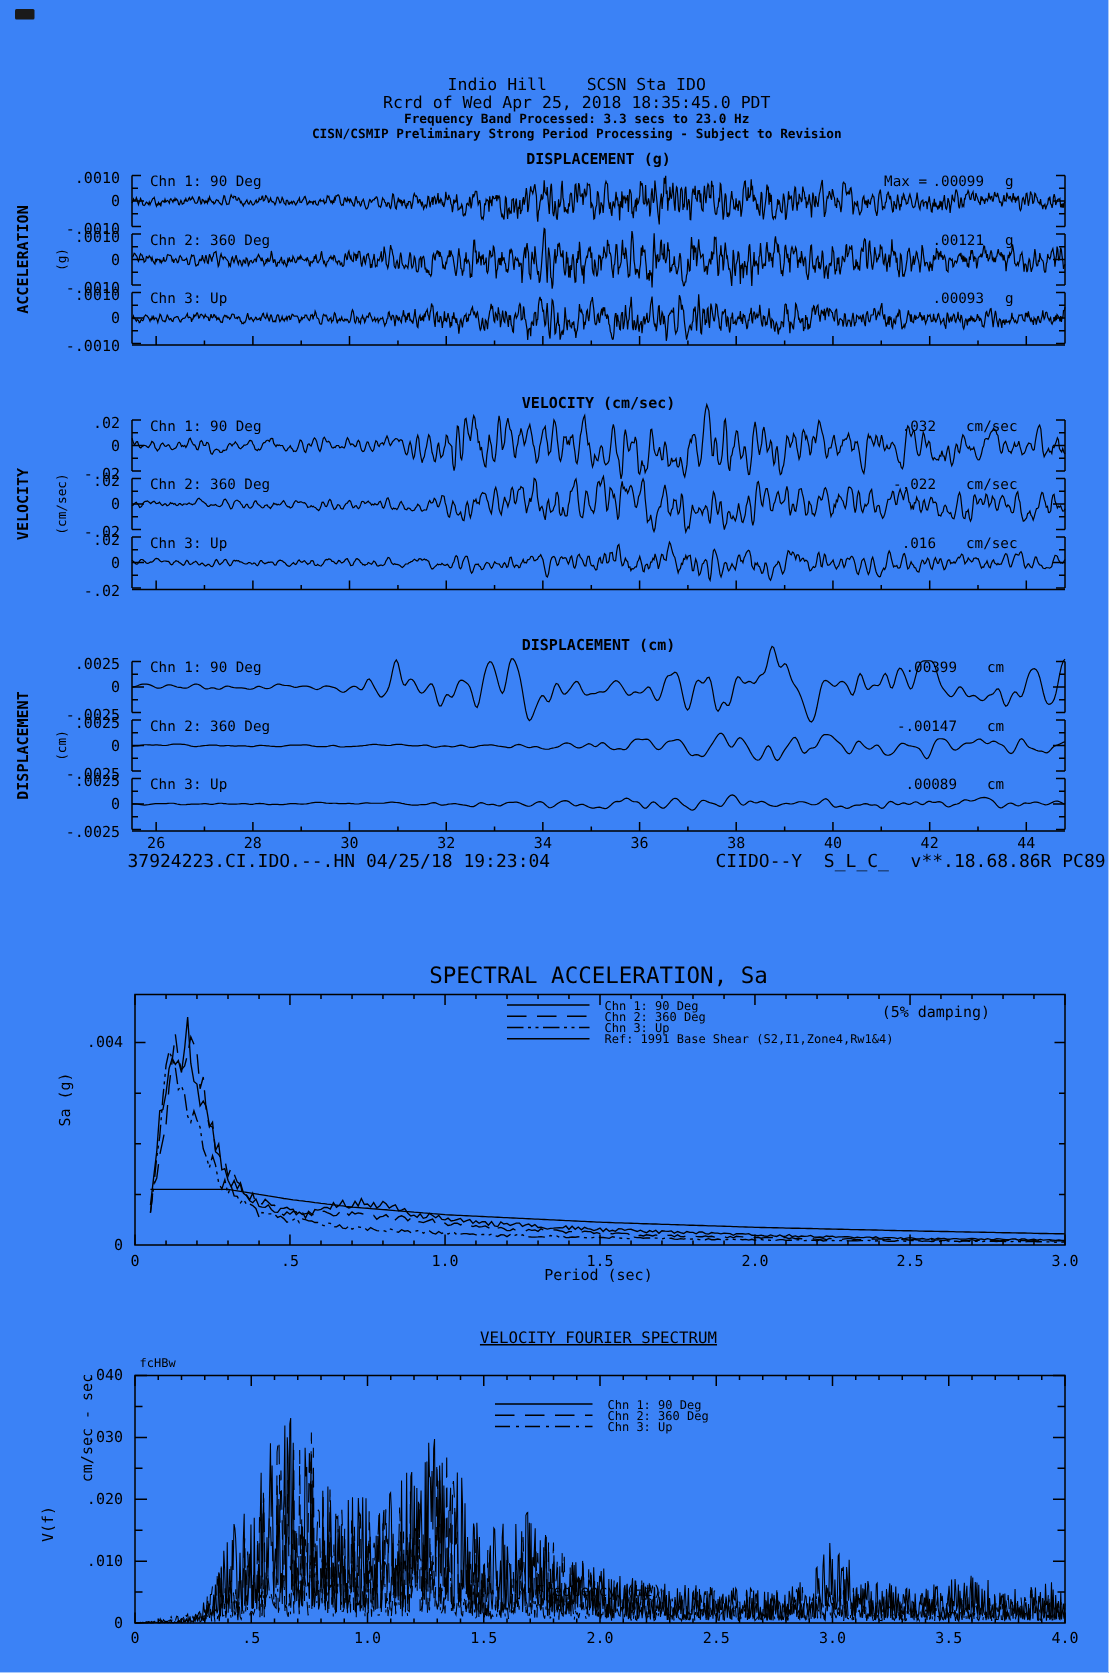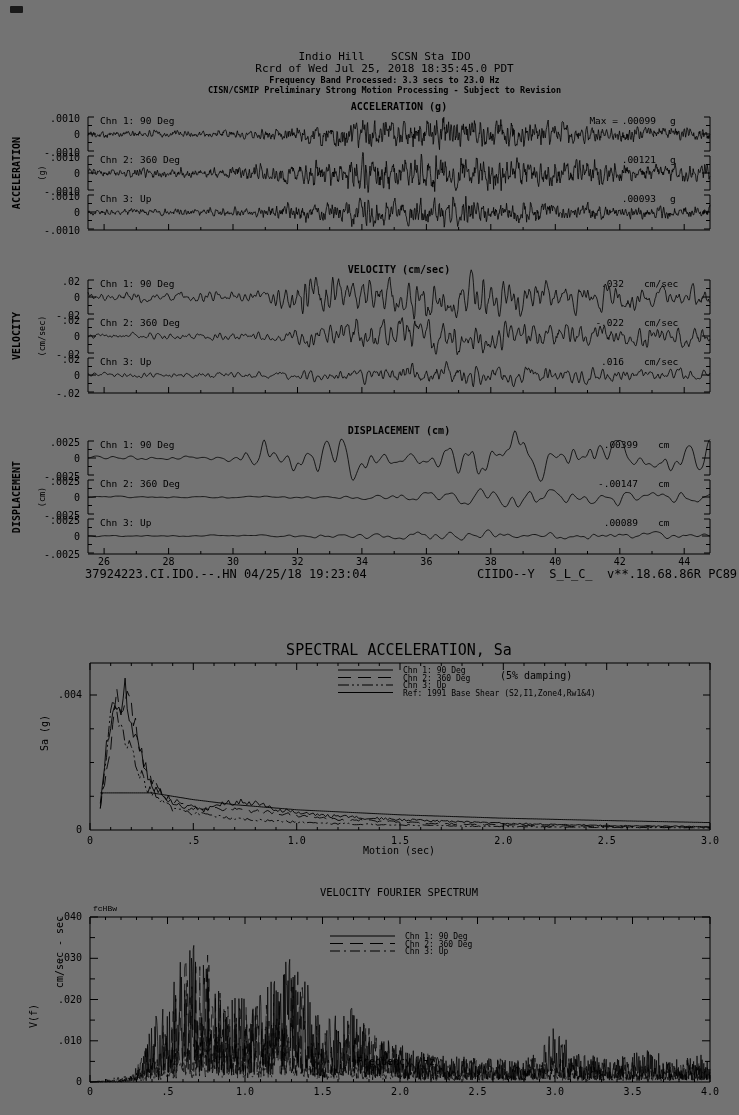--- a/index.html
+++ b/index.html
@@ -1,41 +1,41 @@
 <!DOCTYPE html>
 <html><head>
 <meta charset="utf-8">
 <style>
   html,body{margin:0;padding:0;background:#fff;}
-  .page{position:relative;width:739px;height:1115px;background:#737373;color:#000;
+  .page{position:relative;width:739px;height:1115px;background:#3b82f6;color:#000;
         font-family:"DejaVu Sans Mono","Liberation Mono",monospace;overflow:hidden;}
   .abs{position:absolute;white-space:pre;}
   .ctr{text-align:center;}
   .hdr12{font-size:11px;}
   .hdr34{font-size:8.5px;font-weight:bold;}
   .sectitle{font-size:10px;font-weight:bold;}
   .rot{position:absolute;white-space:nowrap;transform:translate(-50%,-50%) rotate(-90deg);}
   svg{position:absolute;left:20px;overflow:visible;}
   svg text{font-family:"DejaVu Sans Mono","Liberation Mono",monospace;fill:#000;}
   .mark{position:absolute;left:10px;top:6px;width:13px;height:7px;background:#1a1a1a;border-radius:1px;}
   .small{font-size:12px;}
 </style>
 </head>
 <body>
 
 <div class="page">
 
   <div class="mark"></div>
 
   <div class="abs ctr hdr12" style="left:30px;top:50px;width:709px;">Indio Hill    SCSN Sta IDO</div>
-  <div class="abs ctr hdr12" style="left:30px;top:62px;width:709px;">Rcrd of Wed Jul 25, 2018 18:35:45.0 PDT</div>
+  <div class="abs ctr hdr12" style="left:30px;top:62px;width:709px;">Rcrd of Wed Apr 25, 2018 18:35:45.0 PDT</div>
   <div class="abs ctr hdr34" style="left:30px;top:75px;width:709px;">Frequency Band Processed: 3.3 secs to 23.0 Hz</div>
-  <div class="abs ctr hdr34" style="left:30px;top:85px;width:709px;">CISN/CSMIP Preliminary Strong Motion Processing - Subject to Revision</div>
-
-  <div class="abs ctr sectitle" style="left:88px;top:101px;width:622px;">ACCELERATION (g)</div>
+  <div class="abs ctr hdr34" style="left:30px;top:85px;width:709px;">CISN/CSMIP Preliminary Strong Period Processing - Subject to Revision</div>
+
+  <div class="abs ctr sectitle" style="left:88px;top:101px;width:622px;">DISPLACEMENT (g)</div>
   <div class="abs ctr sectitle" style="left:88px;top:425px;width:622px;">DISPLACEMENT (cm)</div>
   <div class="abs ctr sectitle" style="left:88px;top:264px;width:622px;">VELOCITY (cm/sec)</div>
 
   <div class="rot sectitle" style="left:16px;top:173px;">ACCELERATION</div>
   <div class="rot" style="left:42px;top:173px;font-size:8.5px;">(g)</div>
   <div class="rot sectitle" style="left:16px;top:336px;">VELOCITY</div>
   <div class="rot" style="left:42px;top:336px;font-size:8.5px;">(cm/sec)</div>
   <div class="rot sectitle" style="left:16px;top:497px;">DISPLACEMENT</div>
   <div class="rot" style="left:42px;top:497px;font-size:8.5px;">(cm)</div>
 
@@ -138,21 +138,21 @@
       <text x="80" y="88" text-anchor="start" font-size="9.5">Chn 3: Up</text>
       <text x="618" y="88" text-anchor="end" font-size="9.5">.00089</text>
       <text x="638" y="88" text-anchor="start" font-size="9.5">cm</text>
       <path d="M68.0 97.9L69.2 97.9L70.4 97.9L71.6 98.0L72.8 98.2L74.0 98.4L75.2 98.6L76.4 98.7L77.6 98.6L78.8 98.5L80.0 98.3L81.2 98.1L82.4 97.9L83.6 97.8L84.8 97.7L86.0 97.8L87.2 97.8L88.4 97.8L89.6 97.8L90.8 97.7L92.0 97.6L93.2 97.5L94.4 97.5L95.6 97.5L96.8 97.7L98.0 98.0L99.2 98.2L100.4 98.4L101.6 98.5L102.8 98.5L104.0 98.4L105.2 98.2L106.4 98.2L107.5 98.1L108.7 98.1L109.9 98.1L111.1 98.1L112.3 98.1L113.5 98.0L114.7 97.9L115.9 97.8L117.1 97.8L118.3 97.9L119.5 98.1L120.7 98.2L121.9 98.2L123.1 98.0L124.3 97.8L125.5 97.6L126.7 97.5L127.9 97.5L129.1 97.7L130.3 97.8L131.5 98.0L132.7 98.1L133.9 98.1L135.1 98.1L136.3 98.1L137.5 98.1L138.7 98.0L139.9 97.9L141.1 97.8L142.3 97.8L143.5 97.8L144.7 97.9L145.9 98.1L147.1 98.2L148.3 98.2L149.5 98.0L150.7 97.8L151.9 97.7L153.1 97.6L154.3 97.7L155.5 97.8L156.7 98.0L157.9 98.2L159.1 98.4L160.3 98.4L161.5 98.3L162.7 98.2L163.9 98.2L165.1 98.3L166.3 98.4L167.5 98.4L168.7 98.4L169.9 98.2L171.1 98.1L172.3 97.9L173.5 97.8L174.7 97.7L175.9 97.7L177.1 97.8L178.3 97.9L179.5 98.0L180.7 98.1L181.9 98.1L183.1 98.0L184.3 97.9L185.4 97.7L186.6 97.5L187.8 97.3L189.0 97.1L190.2 96.9L191.4 96.9L192.6 96.9L193.8 96.9L195.0 97.0L196.2 97.2L197.4 97.4L198.6 97.5L199.8 97.6L201.0 97.6L202.2 97.5L203.4 97.5L204.6 97.6L205.8 97.7L207.0 97.8L208.2 97.8L209.4 97.8L210.6 97.7L211.8 97.6L213.0 97.6L214.2 97.7L215.4 97.8L216.6 98.0L217.8 98.0L219.0 98.0L220.2 97.8L221.4 97.6L222.6 97.4L223.8 97.3L225.0 97.3L226.2 97.4L227.4 97.5L228.6 97.5L229.8 97.5L231.0 97.5L232.2 97.5L233.4 97.5L234.6 97.5L235.8 97.5L237.0 97.3L238.2 97.1L239.4 96.9L240.6 96.8L241.8 96.8L243.0 96.9L244.2 97.0L245.4 97.1L246.6 97.3L247.8 97.6L249.0 97.8L250.2 98.1L251.4 98.3L252.6 98.4L253.8 98.6L255.0 98.7L256.2 98.8L257.4 98.8L258.6 98.7L259.8 98.5L261.0 98.4L262.2 98.4L263.3 98.4L264.5 98.2L265.7 97.9L266.9 97.5L268.1 97.2L269.3 97.1L270.5 97.3L271.7 97.8L272.9 98.3L274.1 98.7L275.3 98.8L276.5 98.6L277.7 98.4L278.9 98.1L280.1 98.0L281.3 97.9L282.5 97.8L283.7 97.8L284.9 98.0L286.1 98.2L287.3 98.4L288.5 98.6L289.7 98.7L290.9 98.9L292.1 99.2L293.3 99.6L294.5 99.8L295.7 99.7L296.9 99.1L298.1 98.3L299.3 97.5L300.5 97.1L301.7 97.3L302.9 97.7L304.1 98.2L305.3 98.5L306.5 98.4L307.7 98.3L308.9 98.3L310.1 98.6L311.3 99.0L312.5 99.3L313.7 99.2L314.9 98.6L316.1 98.0L317.3 97.4L318.5 97.0L319.7 96.9L320.9 96.9L322.1 96.9L323.3 96.8L324.5 96.8L325.7 97.1L326.9 97.5L328.1 98.1L329.3 98.6L330.5 99.1L331.7 99.4L332.9 99.5L334.1 99.2L335.3 98.5L336.5 97.7L337.7 97.0L338.9 96.6L340.1 96.4L341.2 96.7L342.4 97.4L343.6 98.5L344.8 99.6L346.0 100.4L347.2 100.5L348.4 100.0L349.6 99.3L350.8 98.4L352.0 97.5L353.2 96.8L354.4 96.2L355.6 95.9L356.8 95.8L358.0 95.9L359.2 96.4L360.4 97.3L361.6 98.2L362.8 99.0L364.0 99.2L365.2 98.9L366.4 98.4L367.6 98.2L368.8 98.3L370.0 98.8L371.2 99.4L372.4 100.0L373.6 100.4L374.8 100.7L376.0 100.7L377.2 100.4L378.4 100.2L379.6 100.1L380.8 100.4L382.0 100.8L383.2 101.1L384.4 100.9L385.6 100.2L386.8 99.2L388.0 98.0L389.2 97.0L390.4 96.4L391.6 96.3L392.8 96.4L394.0 96.1L395.2 95.4L396.4 94.5L397.6 94.1L398.8 94.3L400.0 95.1L401.2 96.0L402.4 96.4L403.6 96.5L404.8 96.6L406.0 97.2L407.2 98.4L408.4 99.8L409.6 100.8L410.8 100.8L412.0 99.7L413.2 98.2L414.4 97.0L415.6 96.6L416.8 97.0L417.9 98.0L419.1 99.1L420.3 100.1L421.5 100.7L422.7 100.7L423.9 99.9L425.1 98.6L426.3 97.2L427.5 95.8L428.7 94.7L429.9 94.2L431.1 94.4L432.3 95.3L433.5 96.7L434.7 97.8L435.9 98.8L437.1 99.5L438.3 100.3L439.5 101.2L440.7 101.9L441.9 102.1L443.1 101.5L444.3 100.1L445.5 98.3L446.7 96.7L447.9 95.7L449.1 95.5L450.3 95.8L451.5 96.4L452.7 96.9L453.9 97.3L455.1 97.6L456.3 97.9L457.5 98.4L458.7 99.1L459.9 99.6L461.1 99.4L462.3 98.2L463.5 96.5L464.7 94.6L465.9 93.2L467.1 92.2L468.3 91.9L469.5 92.4L470.7 93.5L471.9 95.3L473.1 97.1L474.3 98.4L475.5 98.8L476.7 98.3L477.9 97.3L479.1 96.3L480.3 96.0L481.5 96.4L482.7 97.0L483.9 97.3L485.1 97.1L486.3 96.6L487.5 96.2L488.7 96.4L489.9 96.9L491.1 97.7L492.3 98.4L493.5 98.9L494.7 99.2L495.8 99.5L497.0 99.6L498.2 99.4L499.4 98.9L500.6 98.4L501.8 98.0L503.0 97.7L504.2 97.5L505.4 97.7L506.6 97.9L507.8 98.0L509.0 97.8L510.2 97.3L511.4 96.9L512.6 96.5L513.8 96.5L515.0 96.5L516.2 96.7L517.4 97.1L518.6 97.5L519.8 98.0L521.0 98.4L522.2 98.5L523.4 98.5L524.6 98.2L525.8 97.6L527.0 96.7L528.2 95.6L529.4 94.8L530.6 94.5L531.8 95.1L533.0 96.4L534.2 98.0L535.4 99.3L536.6 100.1L537.8 100.1L539.0 99.7L540.2 99.4L541.4 99.6L542.6 100.2L543.8 100.7L545.0 100.9L546.2 100.6L547.4 99.9L548.6 99.3L549.8 98.9L551.0 98.8L552.2 98.8L553.4 98.7L554.6 98.3L555.8 97.9L557.0 97.7L558.2 97.9L559.4 98.4L560.6 98.7L561.8 98.7L563.0 98.5L564.2 98.7L565.4 99.3L566.6 100.3L567.8 100.9L569.0 100.6L570.2 99.4L571.4 97.9L572.6 96.7L573.7 96.3L574.9 96.6L576.1 97.4L577.3 98.1L578.5 98.4L579.7 98.2L580.9 97.7L582.1 97.3L583.3 97.4L584.5 97.9L585.7 98.2L586.9 98.1L588.1 97.5L589.3 96.8L590.5 96.5L591.7 96.8L592.9 97.6L594.1 98.3L595.3 98.4L596.5 97.8L597.7 96.9L598.9 96.3L600.1 96.3L601.3 96.7L602.5 96.9L603.7 96.9L604.9 96.6L606.1 96.4L607.3 96.7L608.5 97.4L609.7 98.5L610.9 99.5L612.1 100.0L613.3 99.8L614.5 99.2L615.7 98.6L616.9 98.3L618.1 98.0L619.3 97.6L620.5 96.7L621.7 95.9L622.9 95.3L624.1 95.2L625.3 95.5L626.5 95.9L627.7 96.0L628.9 95.8L630.1 95.4L631.3 94.8L632.5 94.3L633.7 93.9L634.9 93.7L636.1 93.6L637.3 93.8L638.5 94.1L639.7 94.5L640.9 95.1L642.1 96.0L643.3 97.3L644.5 98.8L645.7 100.0L646.9 100.6L648.1 100.4L649.3 99.7L650.5 98.8L651.6 98.0L652.8 97.5L654.0 97.4L655.2 97.7L656.4 98.4L657.6 99.0L658.8 99.3L660.0 99.0L661.2 98.3L662.4 97.6L663.6 97.3L664.8 97.5L666.0 97.6L667.2 97.4L668.4 97.0L669.6 96.7L670.8 96.7L672.0 96.9L673.2 97.3L674.4 97.8L675.6 98.2L676.8 98.6L678.0 98.5L679.2 98.1L680.4 97.5L681.6 96.9L682.8 96.3L684.0 96.0L685.2 96.1L686.4 96.5L687.6 97.1L688.8 97.7L690.0 98.1" fill="none" stroke="#000" stroke-width="0.8"></path>
     </svg>
 
   <div class="abs small" style="left:85px;top:567px;">37924223.CI.IDO.--.HN 04/25/18 19:23:04</div>
   <div class="abs small" style="left:477px;top:567px;">CIIDO--Y  S_L_C_  v**.18.68.86R PC89</div>
 
   <div class="abs ctr" style="left:88px;top:641px;width:622px;font-size:15px;">SPECTRAL ACCELERATION, Sa</div>
-  <div class="abs" style="left:500px;top:670px;width:160px;font-size:10px;">(5% damping)</div>
+  <div class="abs" style="left:500px;top:670px;width:160px;text-align:right;font-size:10px;">(5% damping)</div>
   <div class="rot" style="left:44px;top:733px;font-size:10px;">Sa (g)</div>
   <svg width="700" height="235" style="top:640px;">
       <path d="M70 23H690V190H70Z" fill="none" stroke="#000" stroke-width="1"></path>
       <path d="M70.0 190v-7M70.0 23v7M173.3 190v-7M173.3 23v7M276.7 190v-7M276.7 23v7M380.0 190v-7M380.0 23v7M483.3 190v-7M483.3 23v7M586.7 190v-7M586.7 23v7M690.0 190v-7M690.0 23v7M90.7 190v-3M90.7 23v3M111.3 190v-3M111.3 23v3M132.0 190v-3M132.0 23v3M152.7 190v-3M152.7 23v3M194.0 190v-3M194.0 23v3M214.7 190v-3M214.7 23v3M235.3 190v-3M235.3 23v3M256.0 190v-3M256.0 23v3M297.3 190v-3M297.3 23v3M318.0 190v-3M318.0 23v3M338.7 190v-3M338.7 23v3M359.3 190v-3M359.3 23v3M400.7 190v-3M400.7 23v3M421.3 190v-3M421.3 23v3M442.0 190v-3M442.0 23v3M462.7 190v-3M462.7 23v3M504.0 190v-3M504.0 23v3M524.7 190v-3M524.7 23v3M545.3 190v-3M545.3 23v3M566.0 190v-3M566.0 23v3M607.3 190v-3M607.3 23v3M628.0 190v-3M628.0 23v3M648.7 190v-3M648.7 23v3M669.3 190v-3M669.3 23v3M70 55.0h7M690 55.0h-7M70 88.8h4M690 88.8h-4M70 122.5h4M690 122.5h-4M70 156.3h4M690 156.3h-4" fill="none" stroke="#000" stroke-width="1"></path>
       <text x="70" y="204" text-anchor="middle" font-size="10">0</text>
       <text x="173.33333333333331" y="204" text-anchor="middle" font-size="10">.5</text>
       <text x="276.66666666666663" y="204" text-anchor="middle" font-size="10">1.0</text>
       <text x="380" y="204" text-anchor="middle" font-size="10">1.5</text>
       <text x="483.3333333333333" y="204" text-anchor="middle" font-size="10">2.0</text>
       <text x="586.6666666666667" y="204" text-anchor="middle" font-size="10">2.5</text>
@@ -165,24 +165,24 @@
       <text x="383" y="40.5" text-anchor="start" font-size="8">Chn 2: 360 Deg</text>
       <path d="M318 45H373" fill="none" stroke="#000" stroke-width="1" stroke-dasharray="11 3 2 3 2 3"></path>
       <text x="383" y="48" text-anchor="start" font-size="8">Chn 3: Up</text>
       <path d="M318 52.5H373" fill="none" stroke="#000" stroke-width="1"></path>
       <text x="383" y="55.5" text-anchor="start" font-size="8">Ref: 1991 Base Shear (S2,I1,Zone4,Rw1&amp;4)</text>
       <path d="M80.3 152.9L82.4 152.9L84.5 152.9L86.5 152.9L88.6 152.9L90.7 152.9L92.7 152.9L94.8 152.9L96.9 152.9L98.9 152.9L101.0 152.9L103.1 152.9L105.1 152.9L107.2 152.9L109.3 152.9L111.3 152.9L113.4 152.9L115.5 152.9L117.5 152.9L119.6 152.9L121.7 152.9L123.7 152.9L125.8 152.9L127.9 152.9L129.9 152.9L132.0 152.9L134.1 153.2L136.1 153.6L138.2 153.9L140.3 154.2L142.3 154.6L144.4 154.9L146.5 155.2L148.5 155.6L150.6 155.9L152.7 156.3L154.7 156.6L156.8 156.9L158.9 157.3L160.9 157.6L163.0 157.9L165.1 158.3L167.1 158.6L169.2 159.0L171.3 159.3L173.3 159.6L175.4 159.9L177.5 160.1L179.5 160.4L181.6 160.6L183.7 160.9L185.7 161.1L187.8 161.4L189.9 161.7L191.9 161.9L194.0 162.2L196.1 162.4L198.1 162.7L200.2 162.9L202.3 163.2L204.3 163.4L206.4 163.7L208.5 163.9L210.5 164.2L212.6 164.4L214.7 164.7L216.7 164.9L218.8 165.0L220.9 165.2L222.9 165.4L225.0 165.5L227.1 165.7L229.1 165.9L231.2 166.0L233.3 166.2L235.3 166.4L237.4 166.5L239.5 166.7L241.5 166.9L243.6 167.1L245.7 167.2L247.7 167.4L249.8 167.6L251.9 167.7L253.9 167.9L256.0 168.1L258.1 168.2L260.1 168.4L262.2 168.6L264.3 168.7L266.3 168.9L268.4 169.1L270.5 169.2L272.5 169.4L274.6 169.6L276.7 169.8L278.7 169.9L280.8 170.0L282.9 170.1L284.9 170.2L287.0 170.3L289.1 170.4L291.1 170.5L293.2 170.6L295.3 170.7L297.3 170.8L299.4 170.9L301.5 171.0L303.5 171.1L305.6 171.2L307.7 171.3L309.7 171.4L311.8 171.5L313.9 171.6L315.9 171.7L318.0 171.8L320.1 171.9L322.1 172.0L324.2 172.1L326.3 172.2L328.3 172.3L330.4 172.4L332.5 172.5L334.5 172.6L336.6 172.7L338.7 172.8L340.7 172.9L342.8 173.0L344.9 173.1L346.9 173.2L349.0 173.3L351.1 173.4L353.1 173.5L355.2 173.6L357.3 173.7L359.3 173.8L361.4 173.9L363.5 174.0L365.5 174.1L367.6 174.2L369.7 174.3L371.7 174.4L373.8 174.5L375.9 174.6L377.9 174.7L380.0 174.8L382.1 174.9L384.1 174.9L386.2 175.0L388.3 175.1L390.3 175.2L392.4 175.2L394.5 175.3L396.5 175.4L398.6 175.4L400.7 175.5L402.7 175.6L404.8 175.6L406.9 175.7L408.9 175.8L411.0 175.8L413.1 175.9L415.1 176.0L417.2 176.0L419.3 176.1L421.3 176.2L423.4 176.2L425.5 176.3L427.5 176.4L429.6 176.4L431.7 176.5L433.7 176.6L435.8 176.6L437.9 176.7L439.9 176.8L442.0 176.8L444.1 176.9L446.1 177.0L448.2 177.0L450.3 177.1L452.3 177.2L454.4 177.2L456.5 177.3L458.5 177.4L460.6 177.4L462.7 177.5L464.7 177.6L466.8 177.6L468.9 177.7L470.9 177.8L473.0 177.9L475.1 177.9L477.1 178.0L479.2 178.1L481.3 178.1L483.3 178.2L485.4 178.2L487.5 178.3L489.5 178.3L491.6 178.4L493.7 178.4L495.7 178.5L497.8 178.5L499.9 178.6L501.9 178.6L504.0 178.7L506.1 178.7L508.1 178.8L510.2 178.8L512.3 178.8L514.3 178.9L516.4 178.9L518.5 179.0L520.5 179.0L522.6 179.1L524.7 179.1L526.7 179.2L528.8 179.2L530.9 179.3L532.9 179.3L535.0 179.4L537.1 179.4L539.1 179.5L541.2 179.5L543.3 179.6L545.3 179.6L547.4 179.7L549.5 179.7L551.5 179.7L553.6 179.8L555.7 179.8L557.7 179.9L559.8 179.9L561.9 180.0L563.9 180.0L566.0 180.1L568.1 180.1L570.1 180.2L572.2 180.2L574.3 180.3L576.3 180.3L578.4 180.4L580.5 180.4L582.5 180.5L584.6 180.5L586.7 180.5L588.7 180.6L590.8 180.6L592.9 180.7L594.9 180.7L597.0 180.8L599.1 180.8L601.1 180.8L603.2 180.9L605.3 180.9L607.3 181.0L609.4 181.0L611.5 181.0L613.5 181.1L615.6 181.1L617.7 181.2L619.7 181.2L621.8 181.2L623.9 181.3L625.9 181.3L628.0 181.4L630.1 181.4L632.1 181.4L634.2 181.5L636.3 181.5L638.3 181.6L640.4 181.6L642.5 181.6L644.5 181.7L646.6 181.7L648.7 181.8L650.7 181.8L652.8 181.8L654.9 181.9L656.9 181.9L659.0 182.0L661.1 182.0L663.1 182.0L665.2 182.1L667.3 182.1L669.3 182.2L671.4 182.2L673.5 182.3L675.5 182.3L677.6 182.3L679.7 182.4L681.7 182.4L683.8 182.5L685.9 182.5L687.9 182.5L690.0 182.6" fill="none" stroke="#000" stroke-width="0.9"></path>
       <path d="M80.3 168.4L82.4 151.8L84.5 131.4L86.5 117.6L88.6 91.6L90.7 70.1L92.7 60.9L94.8 65.4L96.9 71.8L98.9 86.4L101.0 83.9L103.1 89.8L105.1 104.2L107.2 108.2L109.3 100.5L111.3 106.6L113.4 111.6L115.5 125.9L117.5 131.1L119.6 138.5L121.7 130.5L123.7 136.7L125.8 148.7L127.9 152.7L129.9 146.6L132.0 156.0L134.1 150.5L136.1 157.3L138.2 157.6L140.3 161.9L142.3 159.4L144.4 163.1L146.5 162.7L148.5 163.7L150.6 165.6L152.7 171.4L154.7 168.4L156.8 168.7L158.9 169.2L160.9 169.2L163.0 169.3L165.1 171.6L167.1 170.8L169.2 172.4L171.3 174.8L173.3 174.4L175.4 173.2L177.5 171.9L179.5 175.1L181.6 172.7L183.7 173.1L185.7 173.9L187.8 174.0L189.9 175.0L191.9 175.0L194.0 176.2L196.1 177.2L198.1 175.3L200.2 175.6L202.3 177.8L204.3 177.9L206.4 176.6L208.5 178.8L210.5 179.1L212.6 177.3L214.7 179.4L216.7 178.7L218.8 178.0L220.9 178.3L222.9 178.4L225.0 180.3L227.1 178.4L229.1 179.5L231.2 180.4L233.3 180.6L235.3 180.3L237.4 181.0L239.5 179.1L241.5 179.8L243.6 181.1L245.7 181.5L247.7 179.8L249.8 180.8L251.9 180.4L253.9 181.7L256.0 180.9L258.1 180.5L260.1 180.4L262.2 182.1L264.3 181.0L266.3 180.7L268.4 182.1L270.5 182.7L272.5 181.0L274.6 182.3L276.7 181.5L278.7 182.7L280.8 181.5L282.9 181.8L284.9 183.4L287.0 182.7L289.1 182.4L291.1 182.4L293.2 182.8L295.3 182.6L297.3 183.2L299.4 183.2L301.5 183.0L303.5 183.0L305.6 183.5L307.7 182.8L309.7 183.8L311.8 184.3L313.9 183.2L315.9 183.3L318.0 184.4L320.1 183.1L322.1 184.2L324.2 183.1L326.3 184.1L328.3 183.2L330.4 184.2L332.5 184.5L334.5 184.7L336.6 184.7L338.7 184.6L340.7 184.4L342.8 184.7L344.9 184.5L346.9 183.7L349.0 184.1L351.1 184.0L353.1 184.9L355.2 184.0L357.3 185.1L359.3 185.0L361.4 184.7L363.5 184.8L365.5 184.5L367.6 184.7L369.7 185.1L371.7 185.2L373.8 185.3L375.9 184.9L377.9 184.9L380.0 185.0L382.1 185.0L384.1 185.3L386.2 185.6L388.3 184.5L390.3 184.9L392.4 185.3L394.5 185.5L396.5 185.4L398.6 185.7L400.7 185.8L402.7 184.8L404.8 185.1L406.9 185.1L408.9 185.5L411.0 185.3L413.1 185.3L415.1 185.0L417.2 185.4L419.3 185.4L421.3 185.9L423.4 185.4L425.5 185.7L427.5 185.5L429.6 186.1L431.7 186.2L433.7 185.8L435.8 186.1L437.9 185.5L439.9 186.1L442.0 186.0L444.1 186.0L446.1 186.4L448.2 186.4L450.3 186.5L452.3 185.8L454.4 186.5L456.5 186.5L458.5 186.0L460.6 186.4L462.7 186.4L464.7 186.4L466.8 185.9L468.9 186.2L470.9 186.4L473.0 186.2L475.1 186.5L477.1 186.3L479.2 186.7L481.3 186.2L483.3 186.9L485.4 186.3L487.5 186.3L489.5 186.9L491.6 186.6L493.7 186.9L495.7 187.0L497.8 186.8L499.9 186.4L501.9 186.4L504.0 186.9L506.1 186.8L508.1 186.8L510.2 186.7L512.3 186.5L514.3 187.0L516.4 187.1L518.5 187.0L520.5 186.9L522.6 186.7L524.7 187.2L526.7 186.5L528.8 187.3L530.9 187.1L532.9 187.2L535.0 186.9L537.1 187.1L539.1 187.1L541.2 187.0L543.3 187.0L545.3 187.2L547.4 187.2L549.5 187.0L551.5 187.2L553.6 187.1L555.7 187.1L557.7 186.9L559.8 187.0L561.9 186.8L563.9 187.3L566.0 187.1L568.1 186.9L570.1 187.3L572.2 187.5L574.3 187.5L576.3 187.5L578.4 187.0L580.5 187.1L582.5 187.4L584.6 187.5L586.7 187.1L588.7 187.0L590.8 187.2L592.9 187.3L594.9 187.6L597.0 187.3L599.1 187.4L601.1 187.7L603.2 187.6L605.3 187.7L607.3 187.6L609.4 187.6L611.5 187.2L613.5 187.7L615.6 187.5L617.7 187.4L619.7 187.8L621.8 187.4L623.9 187.3L625.9 187.6L628.0 187.6L630.1 187.5L632.1 187.6L634.2 187.8L636.3 187.5L638.3 187.7L640.4 187.4L642.5 187.6L644.5 187.7L646.6 187.4L648.7 187.7L650.7 187.7L652.8 187.6L654.9 187.7L656.9 187.5L659.0 187.7L661.1 187.9L663.1 188.0L665.2 187.8L667.3 187.7L669.3 187.6L671.4 187.8L673.5 187.7L675.5 188.0L677.6 187.9L679.7 187.9L681.7 188.0L683.8 188.2L685.9 187.7L687.9 188.1L690.0 188.1" fill="none" stroke="#000" stroke-width="0.9" stroke-dasharray="11 3 2 3 2 3"></path>
       <path d="M80.3 168.5L82.4 150.2L84.5 145.3L86.5 130.0L88.6 120.1L90.7 109.8L92.7 84.6L94.8 67.1L96.9 49.5L98.9 65.7L101.0 73.1L103.1 70.6L105.1 62.8L107.2 51.2L109.3 56.1L111.3 61.6L113.4 85.8L115.5 78.0L117.5 100.3L119.6 111.3L121.7 108.1L123.7 127.8L125.8 129.6L127.9 133.3L129.9 133.2L132.0 144.2L134.1 138.4L136.1 142.8L138.2 148.1L140.3 149.5L142.3 159.0L144.4 156.7L146.5 159.7L148.5 155.4L150.6 162.6L152.7 162.1L154.7 162.6L156.8 159.5L158.9 161.5L160.9 163.5L163.0 163.5L165.1 166.1L167.1 168.5L169.2 170.2L171.3 168.0L173.3 169.5L175.4 167.6L177.5 167.9L179.5 171.4L181.6 168.2L183.7 172.0L185.7 167.6L187.8 169.3L189.9 170.3L191.9 169.4L194.0 167.7L196.1 167.4L198.1 168.4L200.2 169.3L202.3 170.6L204.3 170.3L206.4 168.2L208.5 170.0L210.5 168.0L212.6 170.2L214.7 167.9L216.7 169.3L218.8 168.6L220.9 169.0L222.9 169.6L225.0 168.9L227.1 169.7L229.1 170.2L231.2 172.9L233.3 171.3L235.3 170.9L237.4 169.8L239.5 171.9L241.5 169.8L243.6 173.1L245.7 171.3L247.7 170.5L249.8 171.6L251.9 173.8L253.9 172.1L256.0 175.0L258.1 174.4L260.1 174.6L262.2 175.1L264.3 174.3L266.3 173.5L268.4 172.7L270.5 175.7L272.5 174.3L274.6 175.5L276.7 175.4L278.7 177.0L280.8 176.6L282.9 175.5L284.9 175.4L287.0 176.6L289.1 175.6L291.1 177.0L293.2 176.8L295.3 177.7L297.3 177.0L299.4 178.0L301.5 177.7L303.5 177.3L305.6 178.4L307.7 179.5L309.7 177.4L311.8 178.7L313.9 178.3L315.9 179.1L318.0 180.4L320.1 180.4L322.1 179.2L324.2 180.5L326.3 180.4L328.3 180.2L330.4 180.6L332.5 179.6L334.5 180.2L336.6 180.0L338.7 180.9L340.7 179.2L342.8 180.3L344.9 180.1L346.9 180.5L349.0 179.9L351.1 180.0L353.1 180.5L355.2 180.9L357.3 182.1L359.3 181.1L361.4 181.1L363.5 181.2L365.5 182.4L367.6 181.5L369.7 180.8L371.7 181.0L373.8 181.1L375.9 182.3L377.9 181.8L380.0 182.4L382.1 183.1L384.1 182.7L386.2 182.2L388.3 182.6L390.3 182.1L392.4 182.0L394.5 182.2L396.5 182.3L398.6 182.4L400.7 184.0L402.7 182.9L404.8 184.1L406.9 183.5L408.9 184.0L411.0 183.2L413.1 183.5L415.1 184.0L417.2 183.3L419.3 184.0L421.3 183.9L423.4 183.1L425.5 183.6L427.5 183.5L429.6 184.5L431.7 183.2L433.7 184.4L435.8 184.5L437.9 183.6L439.9 183.8L442.0 183.8L444.1 184.2L446.1 184.5L448.2 184.5L450.3 183.9L452.3 184.5L454.4 184.2L456.5 184.7L458.5 184.6L460.6 185.0L462.7 184.3L464.7 185.2L466.8 184.3L468.9 185.2L470.9 184.2L473.0 184.4L475.1 184.6L477.1 185.0L479.2 185.2L481.3 185.5L483.3 185.0L485.4 184.9L487.5 185.5L489.5 185.1L491.6 185.0L493.7 184.9L495.7 185.0L497.8 184.9L499.9 185.0L501.9 185.0L504.0 185.1L506.1 185.8L508.1 185.1L510.2 185.8L512.3 185.5L514.3 185.8L516.4 185.6L518.5 185.8L520.5 185.5L522.6 185.9L524.7 186.2L526.7 186.2L528.8 185.8L530.9 186.5L532.9 185.6L535.0 185.8L537.1 186.3L539.1 186.4L541.2 186.3L543.3 185.9L545.3 185.7L547.4 185.7L549.5 186.4L551.5 186.3L553.6 186.5L555.7 186.5L557.7 186.5L559.8 186.6L561.9 185.9L563.9 186.1L566.0 186.0L568.1 186.1L570.1 186.6L572.2 186.1L574.3 186.5L576.3 186.2L578.4 186.2L580.5 186.2L582.5 186.6L584.6 186.5L586.7 186.8L588.7 186.3L590.8 186.5L592.9 186.7L594.9 186.5L597.0 186.6L599.1 186.5L601.1 186.5L603.2 186.9L605.3 186.4L607.3 186.9L609.4 187.0L611.5 186.5L613.5 186.6L615.6 187.0L617.7 187.0L619.7 186.9L621.8 187.1L623.9 187.0L625.9 187.0L628.0 186.4L630.1 187.1L632.1 186.7L634.2 187.0L636.3 187.0L638.3 186.6L640.4 187.2L642.5 186.8L644.5 186.9L646.6 187.3L648.7 186.9L650.7 187.2L652.8 186.8L654.9 186.7L656.9 187.0L659.0 186.7L661.1 187.0L663.1 187.1L665.2 187.2L667.3 187.2L669.3 187.1L671.4 187.2L673.5 187.0L675.5 187.2L677.6 187.0L679.7 187.1L681.7 187.4L683.8 187.2L685.9 187.1L687.9 187.2L690.0 187.6" fill="none" stroke="#000" stroke-width="0.9" stroke-dasharray="13 7"></path>
       <path d="M80.3 163.4L82.4 145.2L84.5 127.8L86.5 100.5L88.6 99.7L90.7 88.7L92.7 72.4L94.8 65.5L96.9 69.6L98.9 67.0L101.0 75.0L103.1 58.8L105.1 38.1L107.2 68.8L109.3 81.0L111.3 82.7L113.4 97.3L115.5 94.1L117.5 97.8L119.6 110.2L121.7 111.4L123.7 127.0L125.8 122.6L127.9 139.9L129.9 139.1L132.0 146.8L134.1 151.2L136.1 147.0L138.2 152.6L140.3 148.6L142.3 155.5L144.4 157.2L146.5 160.5L148.5 161.8L150.6 159.4L152.7 164.3L154.7 164.7L156.8 164.9L158.9 163.3L160.9 166.3L163.0 168.1L165.1 168.2L167.1 165.6L169.2 165.5L171.3 164.9L173.3 166.4L175.4 166.2L177.5 169.8L179.5 168.1L181.6 169.6L183.7 169.1L185.7 168.8L187.8 170.4L189.9 166.4L191.9 166.7L194.0 166.2L196.1 164.9L198.1 165.0L200.2 166.0L202.3 161.8L204.3 164.9L206.4 163.3L208.5 160.2L210.5 164.3L212.6 165.3L214.7 164.6L216.7 160.9L218.8 164.0L220.9 159.0L222.9 163.0L225.0 162.7L227.1 164.7L229.1 161.7L231.2 165.3L233.3 163.8L235.3 160.9L237.4 162.5L239.5 165.4L241.5 164.1L243.6 163.2L245.7 167.1L247.7 166.8L249.8 165.8L251.9 168.8L253.9 170.6L256.0 170.1L258.1 171.5L260.1 169.2L262.2 172.2L264.3 171.6L266.3 168.9L268.4 170.3L270.5 171.8L272.5 170.3L274.6 172.9L276.7 173.2L278.7 172.1L280.8 174.0L282.9 173.6L284.9 173.0L287.0 172.3L289.1 174.6L291.1 173.8L293.2 173.0L295.3 175.6L297.3 173.9L299.4 175.5L301.5 174.4L303.5 174.5L305.6 176.8L307.7 174.4L309.7 177.3L311.8 177.7L313.9 174.6L315.9 176.0L318.0 175.6L320.1 177.0L322.1 176.2L324.2 175.4L326.3 175.4L328.3 177.6L330.4 176.6L332.5 176.0L334.5 177.6L336.6 176.4L338.7 178.3L340.7 178.2L342.8 178.7L344.9 179.4L346.9 178.9L349.0 178.8L351.1 178.6L353.1 178.4L355.2 178.6L357.3 177.3L359.3 179.7L361.4 177.5L363.5 179.5L365.5 178.0L367.6 179.9L369.7 178.2L371.7 179.1L373.8 179.4L375.9 180.4L377.9 179.7L380.0 178.7L382.1 181.0L384.1 179.1L386.2 180.9L388.3 180.2L390.3 180.9L392.4 179.1L394.5 179.3L396.5 180.2L398.6 179.6L400.7 179.5L402.7 180.2L404.8 181.0L406.9 180.1L408.9 181.1L411.0 181.8L413.1 180.4L415.1 181.2L417.2 180.2L419.3 182.2L421.3 180.5L423.4 180.8L425.5 180.9L427.5 180.6L429.6 182.2L431.7 181.0L433.7 181.8L435.8 182.3L437.9 181.0L439.9 181.6L442.0 181.6L444.1 182.5L446.1 181.3L448.2 181.3L450.3 182.4L452.3 182.7L454.4 181.7L456.5 182.1L458.5 182.1L460.6 182.6L462.7 182.1L464.7 182.2L466.8 182.4L468.9 183.5L470.9 182.5L473.0 182.5L475.1 182.5L477.1 182.7L479.2 182.4L481.3 183.5L483.3 183.6L485.4 183.8L487.5 183.4L489.5 184.0L491.6 184.2L493.7 183.3L495.7 183.9L497.8 184.3L499.9 183.3L501.9 184.3L504.0 184.1L506.1 183.0L508.1 184.4L510.2 183.9L512.3 184.6L514.3 184.0L516.4 184.2L518.5 184.1L520.5 183.6L522.6 184.7L524.7 184.8L526.7 184.7L528.8 184.9L530.9 184.0L532.9 184.3L535.0 184.1L537.1 184.9L539.1 184.6L541.2 184.6L543.3 184.5L545.3 184.4L547.4 184.8L549.5 185.3L551.5 184.8L553.6 185.1L555.7 185.1L557.7 184.7L559.8 184.7L561.9 185.3L563.9 184.5L566.0 185.6L568.1 185.4L570.1 185.1L572.2 185.1L574.3 185.1L576.3 185.2L578.4 185.7L580.5 185.1L582.5 185.9L584.6 185.4L586.7 185.1L588.7 185.4L590.8 185.9L592.9 185.9L594.9 185.7L597.0 186.1L599.1 186.2L601.1 185.6L603.2 186.2L605.3 185.4L607.3 185.8L609.4 185.6L611.5 186.1L613.5 186.1L615.6 185.7L617.7 185.7L619.7 186.1L621.8 186.1L623.9 186.1L625.9 185.7L628.0 185.6L630.1 185.8L632.1 186.2L634.2 185.9L636.3 186.5L638.3 185.8L640.4 186.3L642.5 186.5L644.5 185.8L646.6 185.9L648.7 186.2L650.7 186.5L652.8 186.4L654.9 185.9L656.9 186.0L659.0 186.8L661.1 186.0L663.1 186.0L665.2 186.8L667.3 186.5L669.3 186.2L671.4 186.7L673.5 186.3L675.5 186.7L677.6 186.6L679.7 186.5L681.7 186.7L683.8 186.9L685.9 186.6L687.9 186.9L690.0 186.9" fill="none" stroke="#000" stroke-width="0.9"></path>
     </svg>
-  <div class="abs ctr" style="left:88px;top:845px;width:622px;font-size:10px;">Motion (sec)</div>
-
-  <div class="abs ctr" style="left:88px;top:886px;width:622px;font-size:10.5px;">VELOCITY FOURIER SPECTRUM</div>
-  <div class="abs" style="left:93px;top:904px;font-size:8px;font-family:Liberation Mono, monospace;">fcHBw</div>
+  <div class="abs ctr" style="left:88px;top:845px;width:622px;font-size:10px;">Period (sec)</div>
+
+  <div class="abs ctr" style="left:88px;top:886px;width:622px;font-size:10.5px;text-decoration:underline;">VELOCITY FOURIER SPECTRUM</div>
+  <div class="abs" style="left:93px;top:904px;font-size:8px;">fcHBw</div>
   <div class="rot" style="left:59px;top:952px;font-size:10px;">cm/sec - sec</div>
   <div class="rot" style="left:33px;top:1016px;font-size:10px;">V(f)</div>
   <svg width="700" height="230" style="top:885px;">
       <path d="M70 32H690V197H70Z" fill="none" stroke="#000" stroke-width="1"></path>
       <path d="M70.0 197v-7M70.0 32v7M147.5 197v-7M147.5 32v7M225.0 197v-7M225.0 32v7M302.5 197v-7M302.5 32v7M380.0 197v-7M380.0 32v7M457.5 197v-7M457.5 32v7M535.0 197v-7M535.0 32v7M612.5 197v-7M612.5 32v7M690.0 197v-7M690.0 32v7M85.5 197v-3M85.5 32v3M101.0 197v-3M101.0 32v3M116.5 197v-3M116.5 32v3M132.0 197v-3M132.0 32v3M163.0 197v-3M163.0 32v3M178.5 197v-3M178.5 32v3M194.0 197v-3M194.0 32v3M209.5 197v-3M209.5 32v3M240.5 197v-3M240.5 32v3M256.0 197v-3M256.0 32v3M271.5 197v-3M271.5 32v3M287.0 197v-3M287.0 32v3M318.0 197v-3M318.0 32v3M333.5 197v-3M333.5 32v3M349.0 197v-3M349.0 32v3M364.5 197v-3M364.5 32v3M395.5 197v-3M395.5 32v3M411.0 197v-3M411.0 32v3M426.5 197v-3M426.5 32v3M442.0 197v-3M442.0 32v3M473.0 197v-3M473.0 32v3M488.5 197v-3M488.5 32v3M504.0 197v-3M504.0 32v3M519.5 197v-3M519.5 32v3M550.5 197v-3M550.5 32v3M566.0 197v-3M566.0 32v3M581.5 197v-3M581.5 32v3M597.0 197v-3M597.0 32v3M628.0 197v-3M628.0 32v3M643.5 197v-3M643.5 32v3M659.0 197v-3M659.0 32v3M674.5 197v-3M674.5 32v3M70 32.0h8M690 32.0h-8M70 73.3h8M690 73.3h-8M70 114.5h8M690 114.5h-8M70 155.8h8M690 155.8h-8M70 176.4h5M690 176.4h-5M70 135.1h5M690 135.1h-5M70 93.9h5M690 93.9h-5M70 52.6h5M690 52.6h-5" fill="none" stroke="#000" stroke-width="1"></path>
       <text x="70" y="210" text-anchor="middle" font-size="10">0</text>
       <text x="147.5" y="210" text-anchor="middle" font-size="10">.5</text>
       <text x="225" y="210" text-anchor="middle" font-size="10">1.0</text>
       <text x="302.5" y="210" text-anchor="middle" font-size="10">1.5</text>
       <text x="380" y="210" text-anchor="middle" font-size="10">2.0</text>

